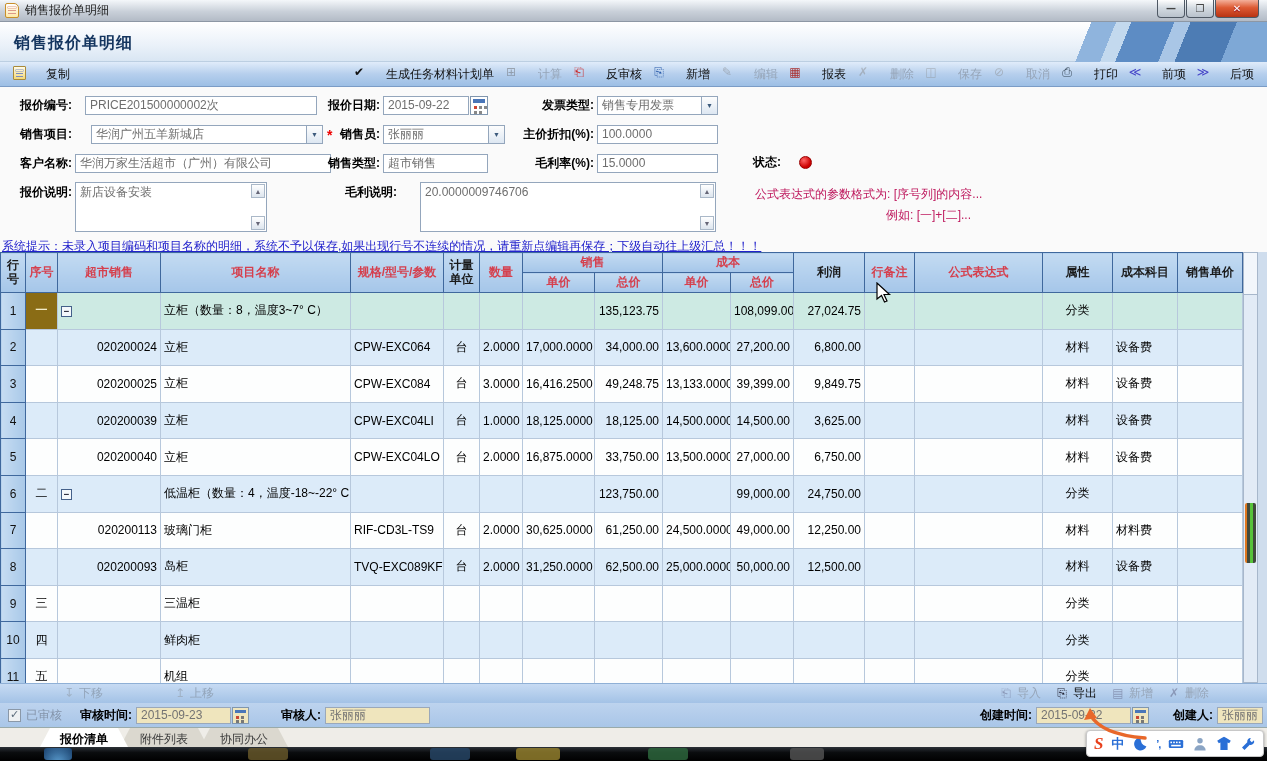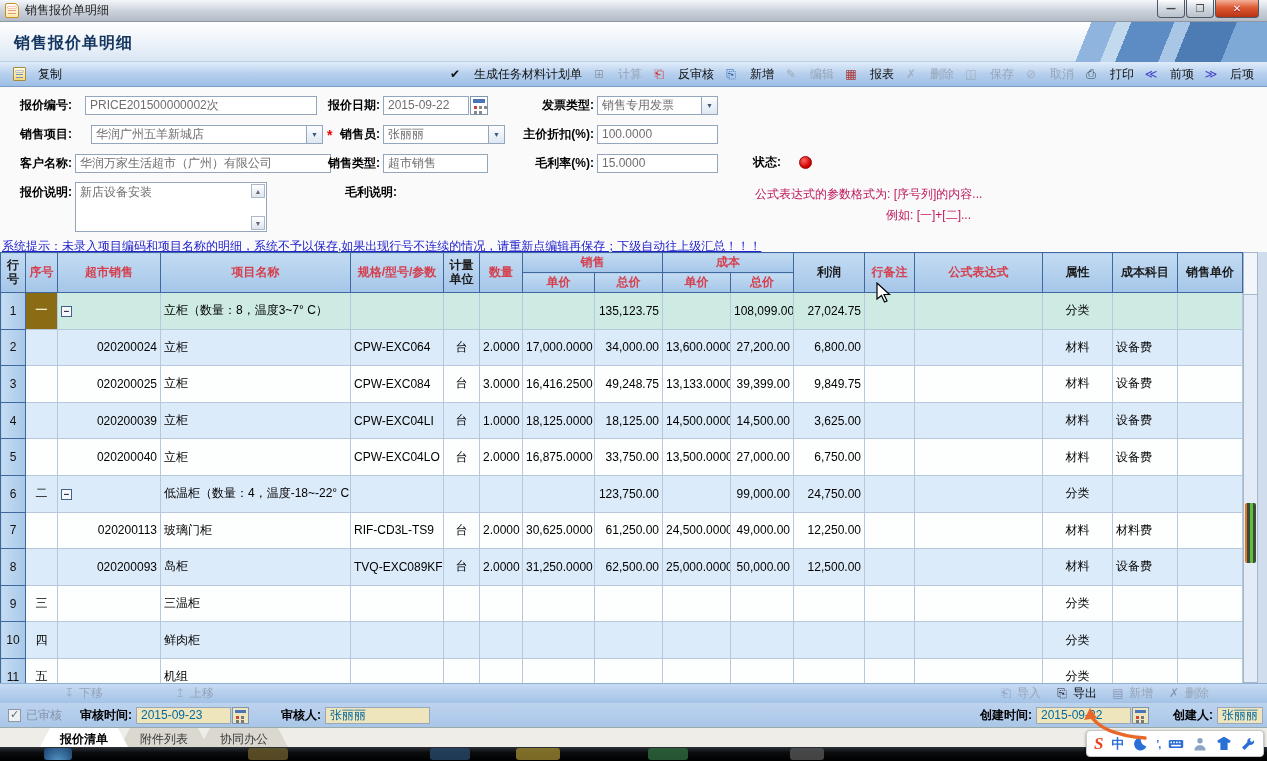--- a/index.html
+++ b/index.html
@@ -17,21 +17,21 @@
 .winbtn.close{width:44px;background:linear-gradient(#f4b09a,#dd5a33 45%,#b93313);color:#fff;text-shadow:0 1px 1px #802}
 
 
 .appheader{position:absolute;top:22px;left:0;right:0;height:40px;background:linear-gradient(#ffffff,#eaf1f9 60%,#d9e6f3);border-bottom:1px solid #bccfe2}
 .appheader .big{position:absolute;left:14px;top:11px;font-size:16px;font-weight:bold;color:#14355f;letter-spacing:1px}
 .deco{position:absolute;right:0;top:0;width:235px;height:40px;overflow:hidden;background:
 linear-gradient(112deg,transparent 0 55px,#8fb4dd 55px 78px,#c3d9ee 78px 92px,#5d8cc4 92px 132px,#a9c6e6 132px 147px,#4d7cb4 147px 190px,#7ea8d6 190px 235px)}
 
 
 .toolbar{position:absolute;top:62px;left:0;right:0;height:25px;background:linear-gradient(#e0ecfa,#b6cfed 50%,#9dbfe5);border-bottom:1px solid #7b9cc6;display:flex;align-items:center;padding:0 8px}
-.tbtn{display:inline-flex;align-items:center;gap:12px;padding:2px 5px;color:#101010;white-space:nowrap}
+.tbtn{display:inline-flex;align-items:flex-start;gap:20px;padding:2px 5px;color:#101010;white-space:nowrap}
 .tbtn.dis{color:#96a5b8}
 .tbtn.dis .tbico{opacity:.45;filter:grayscale(1)}
 .tbico{width:14px;display:inline-block;text-align:center;font-size:12px;line-height:13px}
 .toolbar-right{margin-left:auto;display:flex;align-items:center}
 .copydoc{width:13px;height:14px;background:linear-gradient(#fffbe8,#f3d978);border:1px solid #a98a3a;border-radius:1px;position:relative}
 .copydoc::after{content:"";position:absolute;left:2px;top:3px;right:2px;height:1px;box-shadow:0 0 0 .5px #7a8cc0,0 3px 0 0 #7a8cc0,0 6px 0 0 #7a8cc0}
 
 
 .formarea{position:absolute;top:87px;left:0;right:0;height:151px;background:#fafafa}
 .fld{position:absolute;display:flex;align-items:center}
@@ -77,21 +77,21 @@
 .strip1 .mv{color:#93a5ba;margin-left:55px;display:inline-flex;gap:3px;align-items:center}
 .strip1 .mv:first-child{margin-left:62px}
 .strip1-right{margin-left:auto;display:flex;align-items:center;margin-right:58px;gap:14px}
 .sbtn{display:inline-flex;align-items:center;gap:4px;color:#0d0d0d}
 .sbtn.dis{color:#96a5b8}
 .sbtn.dis .tbico{opacity:.45}
 .strip2{position:absolute;top:703px;left:0;right:0;height:24px;background:linear-gradient(#bdd3ee,#a9c6e8);display:flex;align-items:center}
 .chk{width:13px;height:13px;border:1px solid #8a98a8;background:#eef0f2;margin-left:8px;position:relative}
 .chk::after{content:"✓";position:absolute;left:1px;top:-2px;font-size:11px;color:#5a6a7a;font-weight:bold}
 .graylbl{color:#8494aa;margin-left:5px}
-.beige{border:1px solid #9aa8ba;background:#efe5bd;color:#0369a1;height:17px;line-height:15px;padding:0 4px;overflow:hidden;white-space:nowrap}
+.beige{border:1px solid #9aa8ba;background:#efe5bd;color:#737373;height:17px;line-height:15px;padding:0 4px;overflow:hidden;white-space:nowrap}
 .s2lbl{font-weight:bold;color:#000;white-space:nowrap}
 .cal2{width:17px;height:17px;border:1px solid #8096ae;background:#efe5bd;position:relative;margin-left:1px}
 .cal2::before{content:"";position:absolute;left:2px;right:2px;top:2px;height:3px;background:#4a76b8}
 .cal2::after{content:"";position:absolute;left:3px;top:8px;width:3px;height:3px;background:#c43;box-shadow:5px 0 0 #777,0 4px 0 #777,5px 4px 0 #777}
 
 
 .tabsbar{position:absolute;top:727px;left:0;right:0;height:20px;background:#efede8;border-top:1px solid #9aa;display:flex;align-items:stretch;padding-left:48px}
 .tab{position:relative;padding:3px 20px 0;margin-left:-8px;color:#3a3a3a;clip-path:polygon(10px 0,calc(100% - 10px) 0,100% 100%,0 100%);background:#dbd8cf}
 .tab.active{background:#fff;font-weight:bold;color:#000;z-index:2}
 
@@ -229,20 +229,21 @@
         <span class="statdot" style="margin-left:18px"></span>
       </div>
 
     <div class="fld" style="left:8px;top:97px">
         <span class="lbl" style="width:64px;text-align:right">报价说明:</span>
       </div>
     <div class="tarea" style="left:75px;top:95px;width:192px;height:50px"><span>新店设备安装</span><span class="sarr up">▲</span><span class="sarr dn">▼</span></div>
     <div class="fld" style="left:345px;top:97px">
         <span class="lbl">毛利说明:</span>
       </div>
+    <div class="tarea" style="left:420px;top:95px;width:296px;height:50px"><span>20.0000009746706</span><span class="sarr up">▲</span><span class="sarr dn">▼</span></div>
 
     <span class="bluehint" style="left:755px;top:99px">公式表达式的参数格式为: [序号列]的内容...</span>
     <span class="bluehint" style="left:886px;top:120px">例如: [一]+[二]...</span>
   </div>
 
   <div class="syshint">系统提示：未录入项目编码和项目名称的明细，系统不予以保存,如果出现行号不连续的情况，请重新点编辑再保存；下级自动往上级汇总！！！</div>
 
   <div class="gridwrap">
     <table class="grid">
       <colgroup>

